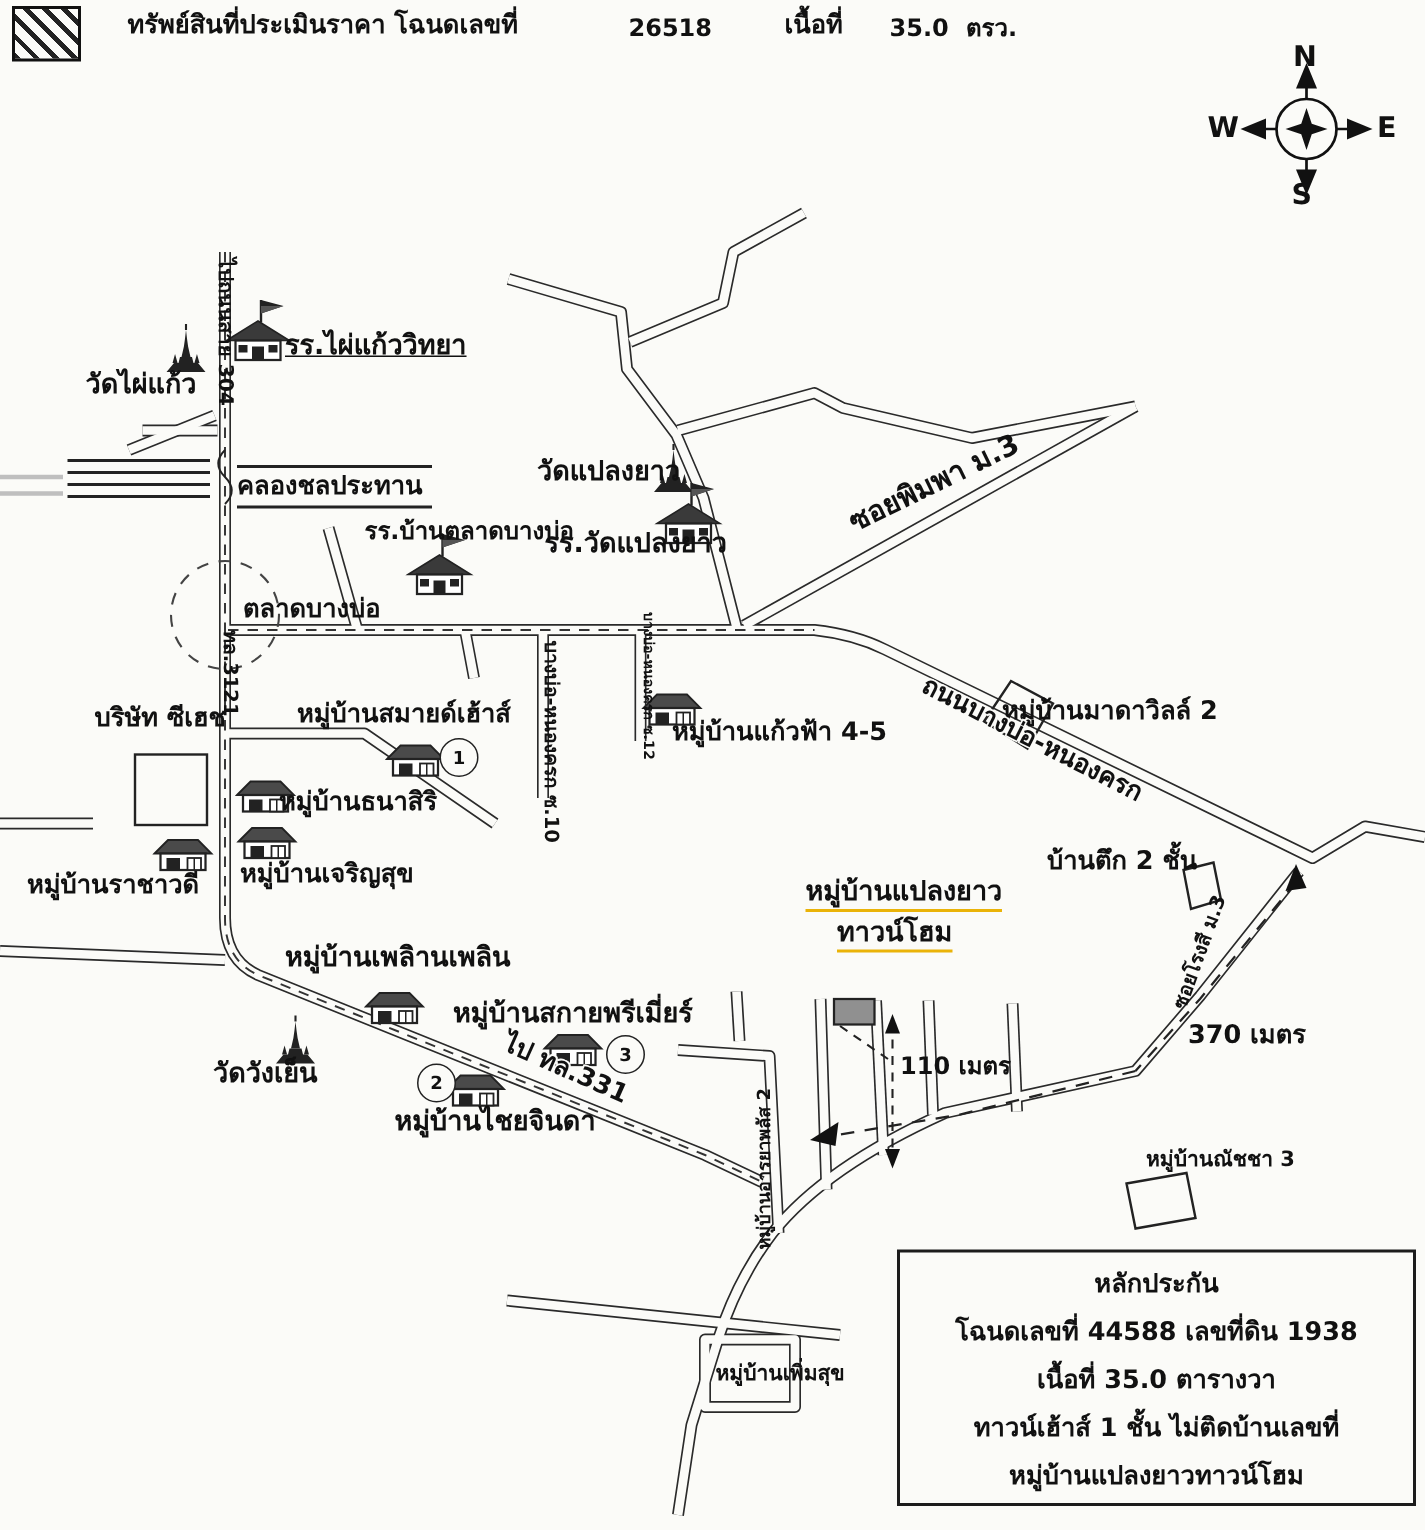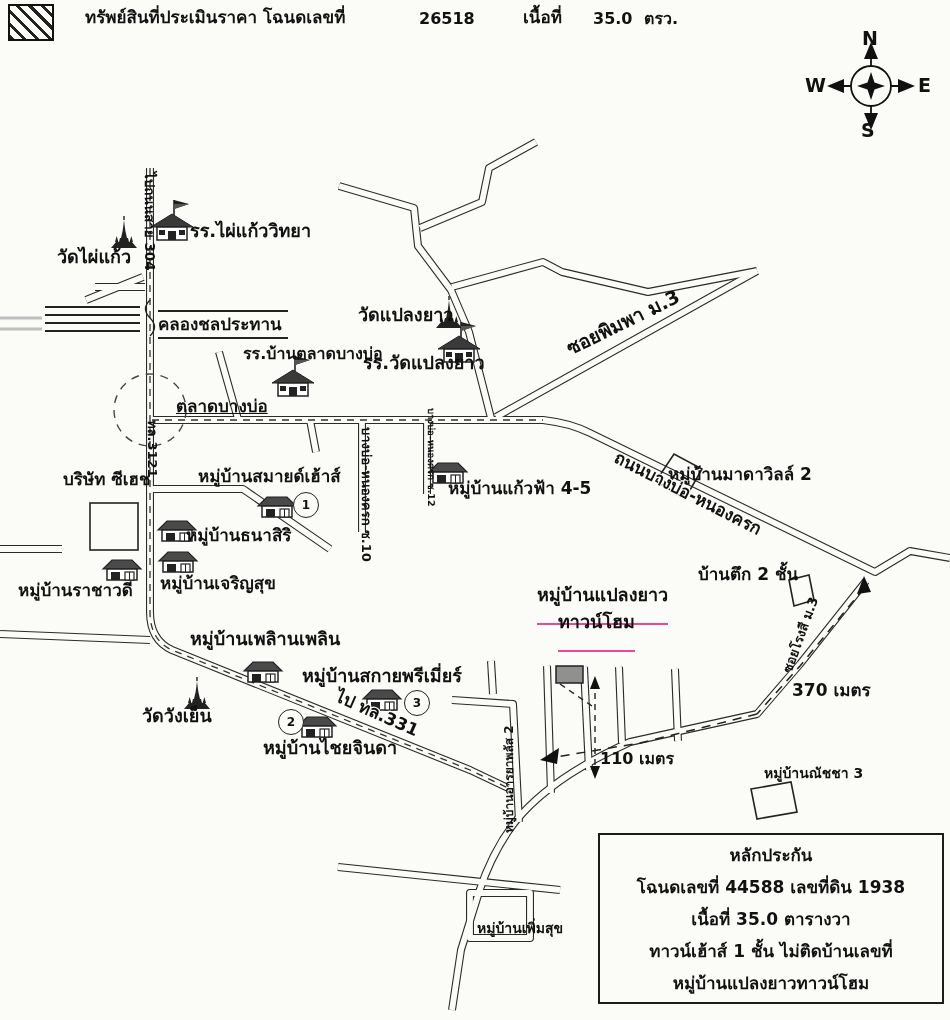--- a/index.html
+++ b/index.html
@@ -10,21 +10,21 @@
   }
   .map-svg{position:absolute;left:0;top:0;}
   .lbl{position:absolute;white-space:nowrap;font-weight:700;font-size:17px;color:#111;line-height:1.1;}
   .lg{font-size:18px;}
   .md{font-size:16px;}
   .sm{font-size:14px;}
   .xs{font-size:12px;}
   .rot90{transform:rotate(90deg);transform-origin:0 0;}
   .rotm90{transform:rotate(-90deg);transform-origin:0 0;}
   .onroad{text-shadow:-1px -1px 0 #fbfbf8,1px -1px 0 #fbfbf8,-1px 1px 0 #fbfbf8,1px 1px 0 #fbfbf8;}
-  .underline{border-bottom:2px solid #ec4899;padding-bottom:18px;}
+  .underline{border-bottom:2px solid #eab308;padding-bottom:1px;}
   .badge{
     position:absolute;width:24px;height:24px;border:1.6px solid #222;border-radius:50%;
     background:#fbfbf8;font-size:12px;font-weight:700;text-align:center;line-height:24px;
   }
   .hatch{
     position:absolute;left:8px;top:4px;width:42px;height:33px;border:2px solid #111;
     background:repeating-linear-gradient(45deg,#222 0 3px,#fbfbf8 3px 9px);
   }
   .infobox{
     position:absolute;left:598px;top:833px;width:342px;height:167px;
@@ -216,54 +216,54 @@
   <div class="lbl header-item" style="left:523px;">เนื้อที่</div>
   <div class="lbl header-item md" style="left:593px;top:10px;font-weight:600;">35.0</div>
   <div class="lbl header-item md" style="left:644px;top:10px;">ตรว.</div>
 
   <div class="compass-letter" style="left:862px;top:27px;">N</div>
   <div class="compass-letter" style="left:861px;top:119px;">S</div>
   <div class="compass-letter" style="left:805px;top:74px;">W</div>
   <div class="compass-letter" style="left:918px;top:74px;">E</div>
 
   <div class="lbl lg" style="left:57px;top:247px;">วัดไผ่แก้ว</div>
-  <div class="lbl lg" style="left:190px;top:221px;">รร.ไผ่แก้ววิทยา</div>
+  <div class="lbl lg" style="left:190px;top:221px;text-decoration:underline;">รร.ไผ่แก้ววิทยา</div>
   <div class="lbl lg" style="left:358px;top:305px;">วัดแปลงยาว</div>
   <div class="lbl lg" style="left:363px;top:353px;">รร.วัดแปลงยาว</div>
   <div class="lbl md" style="left:243px;top:345px;">รร.บ้านตลาดบางบ่อ</div>
   <div class="lbl" style="left:158px;top:315px;">คลองชลประทาน</div>
-  <div class="lbl" style="left:176px;top:397px;text-decoration:underline;">ตลาดบางบ่อ</div>
+  <div class="lbl" style="left:162px;top:397px;">ตลาดบางบ่อ</div>
   <div class="lbl" style="left:63px;top:470px;">บริษัท ซีเฮช</div>
   <div class="lbl" style="left:198px;top:467px;">หมู่บ้านสมายด์เฮ้าส์</div>
   <div class="lbl" style="left:186px;top:526px;">หมู่บ้านธนาสิริ</div>
   <div class="lbl" style="left:160px;top:574px;">หมู่บ้านเจริญสุข</div>
   <div class="lbl" style="left:18px;top:581px;">หมู่บ้านราชาวดี</div>
   <div class="lbl" style="left:448px;top:479px;">หมู่บ้านแก้วฟ้า 4-5</div>
   <div class="lbl" style="left:668px;top:465px;">หมู่บ้านมาดาวิลล์ 2</div>
   <div class="lbl" style="left:698px;top:565px;">บ้านตึก 2 ชั้น</div>
   <div class="lbl lg underline" style="left:537px;top:585px;">หมู่บ้านแปลงยาว</div>
   <div class="lbl lg underline" style="left:558px;top:612px;">ทาวน์โฮม</div>
   <div class="lbl lg" style="left:190px;top:629px;">หมู่บ้านเพลิานเพลิน</div>
   <div class="lbl lg" style="left:302px;top:666px;">หมู่บ้านสกายพรีเมี่ยร์</div>
   <div class="lbl lg" style="left:142px;top:706px;">วัดวังเย็น</div>
   <div class="lbl lg" style="left:263px;top:738px;">หมู่บ้านไชยจินดา</div>
   <div class="lbl sm" style="left:764px;top:766px;">หมู่บ้านณัชชา 3</div>
-  <div class="lbl sm" style="left:477px;top:909px;margin-top:12px;">หมู่บ้านเพิ่มสุข</div>
+  <div class="lbl sm" style="left:477px;top:909px;">หมู่บ้านเพิ่มสุข</div>
   <div class="lbl xs rotm90" style="left:503px;top:833px;">หมู่บ้านอารยาพลัส 2</div>
 
   <div class="lbl rot90" style="left:157px;top:172px;font-size:13.5px;font-weight:600;">ไปถนนสาย 304</div>
   <div class="lbl rot90" style="left:159px;top:420px;font-size:13px;font-weight:600;">ทล.3121</div>
   <div class="lbl rot90" style="left:373px;top:427px;font-size:13px;font-weight:600;">บางบ่อ-หนองครก ซ.10</div>
   <div class="lbl rot90" style="left:436px;top:408px;font-size:9.5px;font-weight:600;">บางบ่อ-หนองครก ซ.12</div>
   <div class="lbl" style="left:498px;top:312px;width:250px;text-align:center;font-size:19px;transform:rotate(-26deg);">ซอยพิมพา ม.3</div>
   <div class="lbl onroad" style="left:558px;top:484px;width:260px;text-align:center;transform:rotate(27deg);">ถนนบางบ่อ-หนองครก</div>
   <div class="lbl onroad" style="left:312px;top:704px;width:130px;text-align:center;transform:rotate(24deg);">ไป ทล.331</div>
   <div class="lbl" style="left:745px;top:628px;width:112px;text-align:center;font-size:13px;font-weight:600;transform:rotate(-70deg);">ซอยโรงสี ม.3</div>
 
-  <div class="lbl md" style="left:600px;top:702px;margin-top:48px;">110 เมตร</div>
+  <div class="lbl md" style="left:600px;top:702px;">110 เมตร</div>
   <div class="lbl" style="left:792px;top:681px;">370 เมตร</div>
 
   <div class="badge" style="left:293px;top:492px;">1</div>
   <div class="badge" style="left:278px;top:709px;">2</div>
   <div class="badge" style="left:404px;top:690px;">3</div>
 
   <div class="infobox">
     <p>หลักประกัน</p>
     <p>โฉนดเลขที่  44588 เลขที่ดิน 1938</p>
     <p>เนื้อที่ 35.0 ตารางวา</p>

